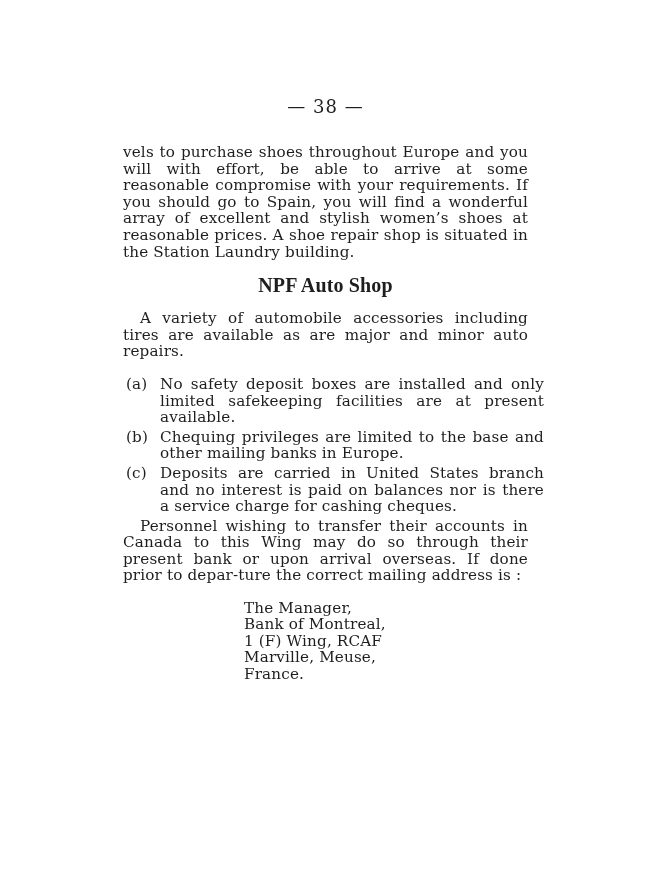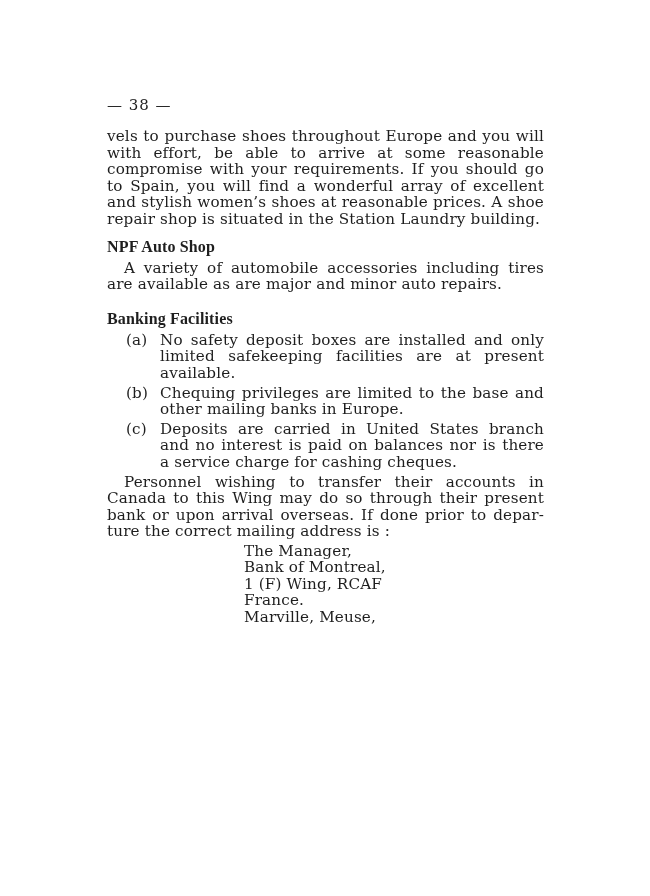--- a/index.html
+++ b/index.html
@@ -19,44 +19,46 @@
       position: absolute;
       left: 107px;
       top: 0;
       width: 437px;
     }
     .page-number {
       position: absolute;
       top: 96px;
       left: 0;
       width: 437px;
-      font-size: 15px;
+      text-align: center;
+      font-size: 18px;
       letter-spacing: 1px;
     }
     .body {
       position: absolute;
       top: 128px;
       left: 0;
       width: 437px;
       font-size: 15.2px;
       line-height: 16.6px;
       letter-spacing: 0.15px;
     }
     p {
-      margin: 0;
+      margin: 16px;
       text-align: justify;
       text-align-last: left;
     }
     .indent { text-indent: 17px; }
     h2 {
       margin: 0;
       font-family: "Liberation Serif", "DejaVu Serif", serif;
       font-weight: bold;
-      font-size: 16px;
+      font-size: 20px;
       line-height: 18px;
+      text-align: center;
     }
     .h-auto { margin-top: 10px; margin-bottom: 4px; }
     .h-bank { margin-top: 17px; margin-bottom: 4px; }
     .list {
       margin: 2px 0 0 0;
       padding: 0;
       list-style: none;
     }
     .list-item {
       display: flex;
@@ -87,21 +89,20 @@
 
 <div class="page">
   <div class="page-number">— 38 —</div>
 
   <div class="body">
     <p>vels to purchase shoes throughout Europe and you will with effort, be able to arrive at some reasonable compromise with your requirements. If you should go to Spain, you will find a wonderful array of excellent and stylish women’s shoes at reasonable prices. A shoe repair shop is situated in the Station Laundry building.</p>
 
     <h2 class="h-auto">NPF Auto Shop</h2>
     <p class="indent">A variety of automobile accessories including tires are available as are major and minor auto repairs.</p>
 
-    <h2 class="h-bank">Banking Facilities</h2>
 
     <ul class="list">
       <li class="list-item">
         <span class="list-marker">(a)</span>
         <span class="list-text">No safety deposit boxes are installed and only limited safekeeping facilities are at present available.</span>
       </li>
       <li class="list-item">
         <span class="list-marker">(b)</span>
         <span class="list-text">Chequing privileges are limited to the base and other mailing banks in Europe.</span>
       </li>
@@ -110,18 +111,18 @@
         <span class="list-text">Deposits are carried in United States branch and no interest is paid on balances nor is there a service charge for cashing cheques.</span>
       </li>
     </ul>
 
     <p class="indent p-personnel">Personnel wishing to transfer their accounts in Canada to this Wing may do so through their present bank or upon arrival overseas. If done prior to depar-ture the correct mailing address is :</p>
 
     <ul class="address">
       <li>The Manager,</li>
       <li>Bank of Montreal,</li>
       <li>1 (F) Wing, RCAF</li>
+      <li>Marville, Meuse,</li>
       <li>France.</li>
-      <li>Marville, Meuse,</li>
     </ul>
 
   </div>
 </div>
 
 </body></html>

